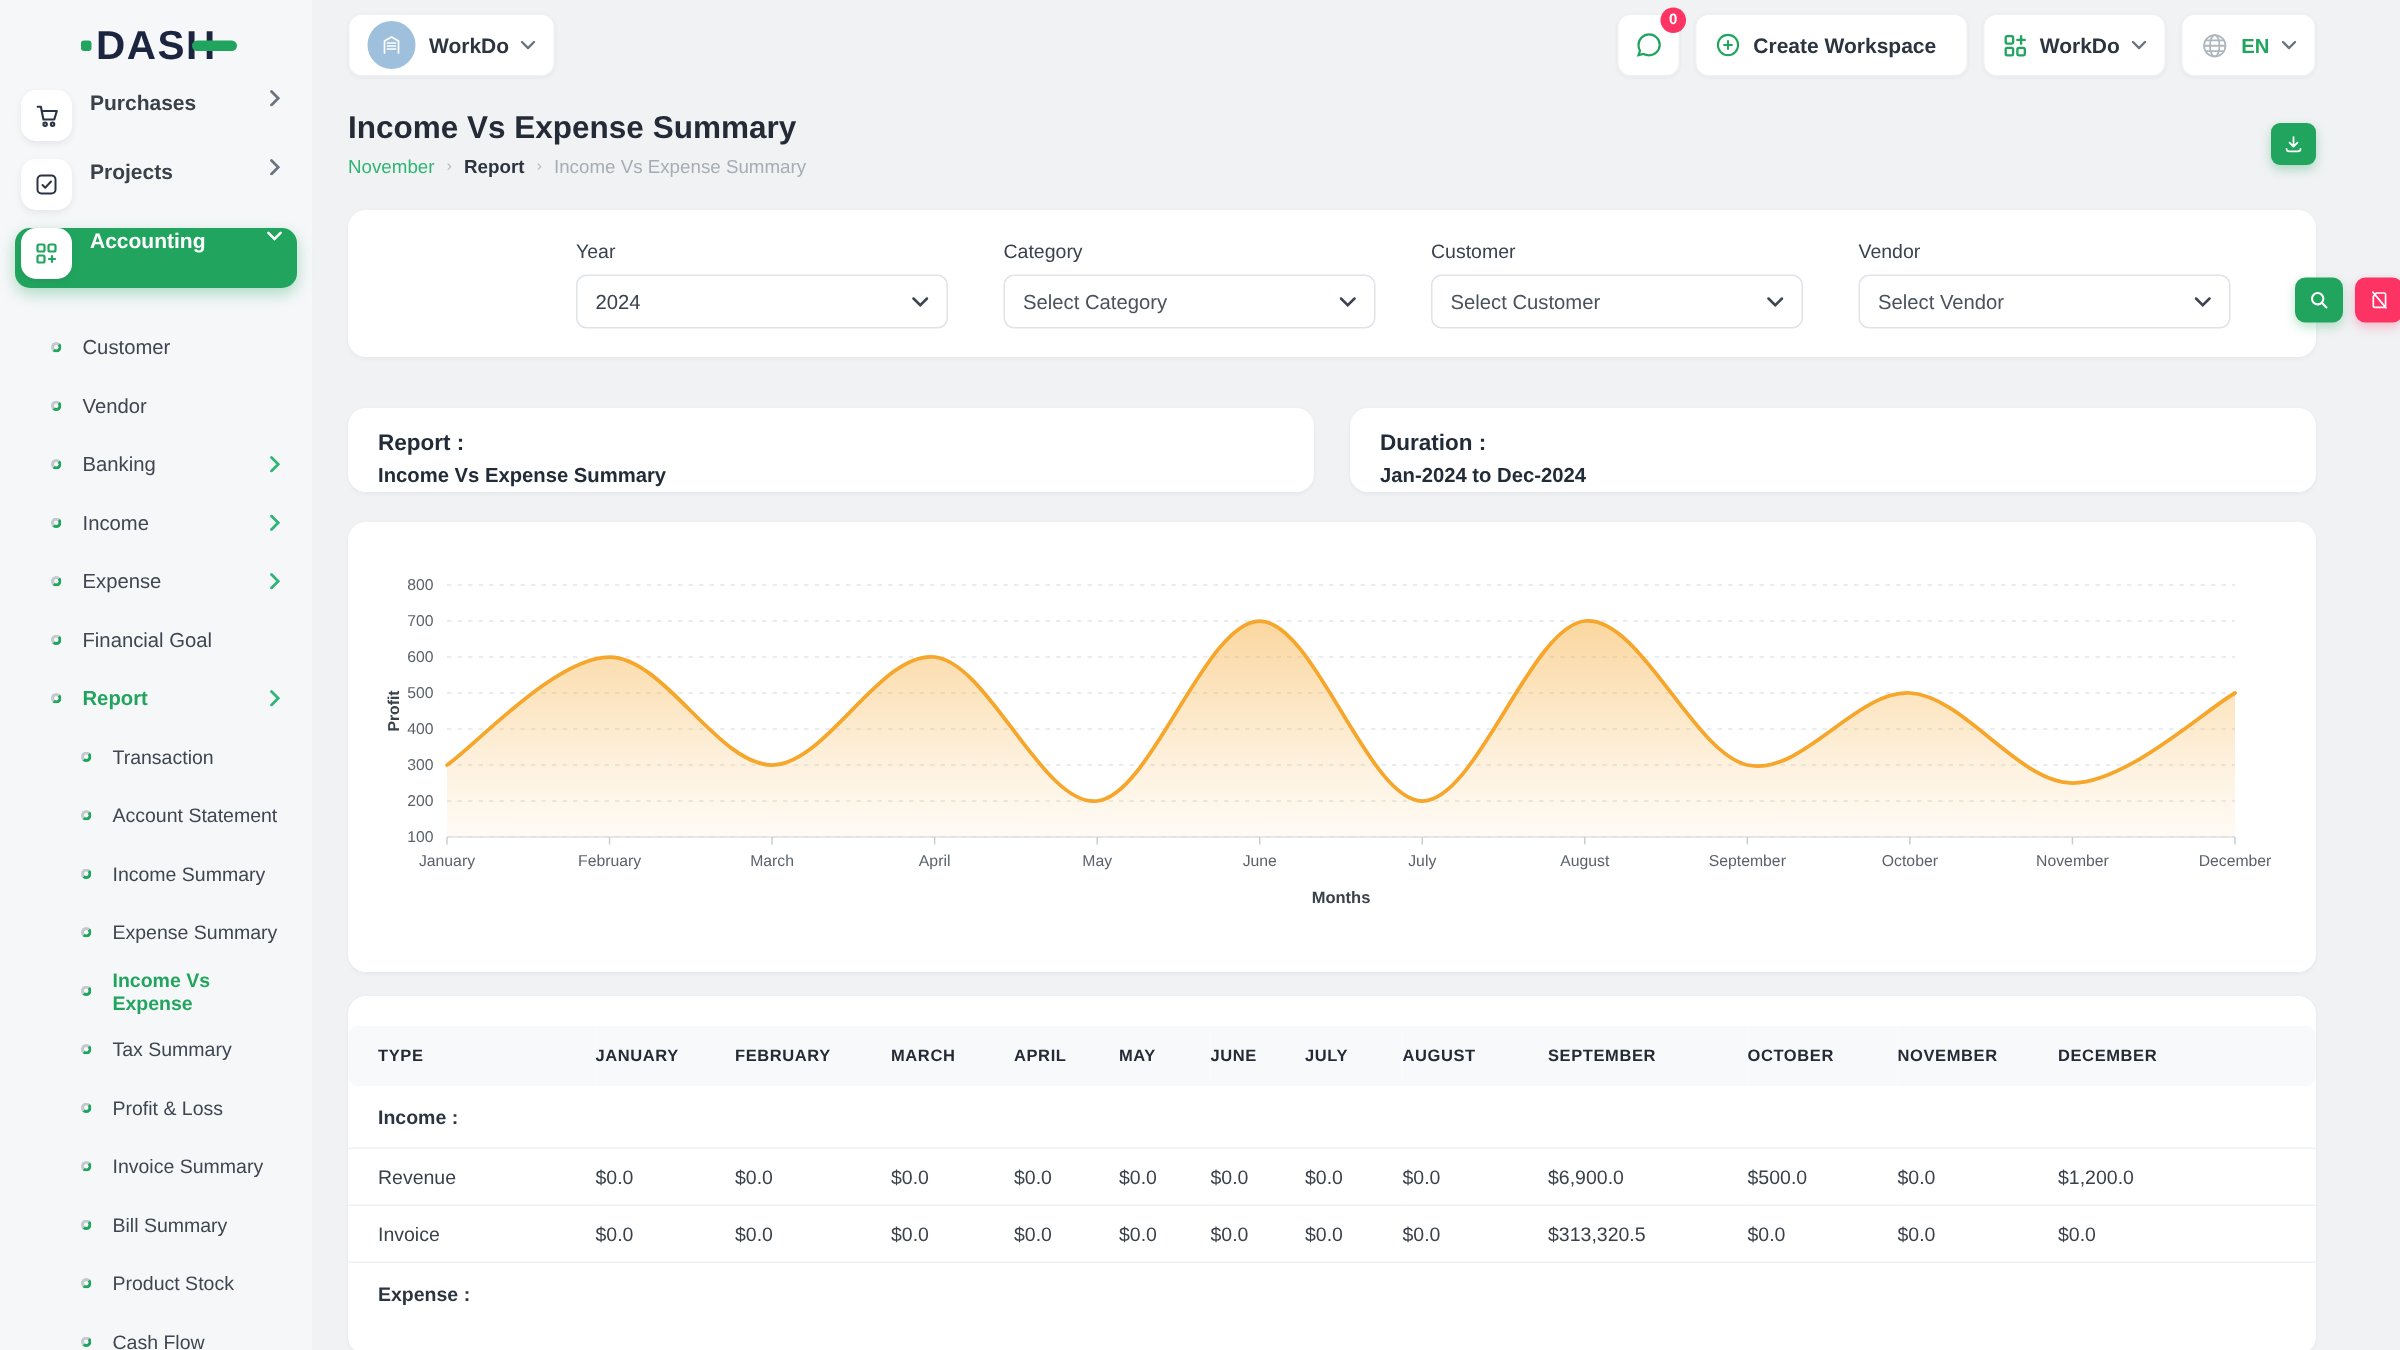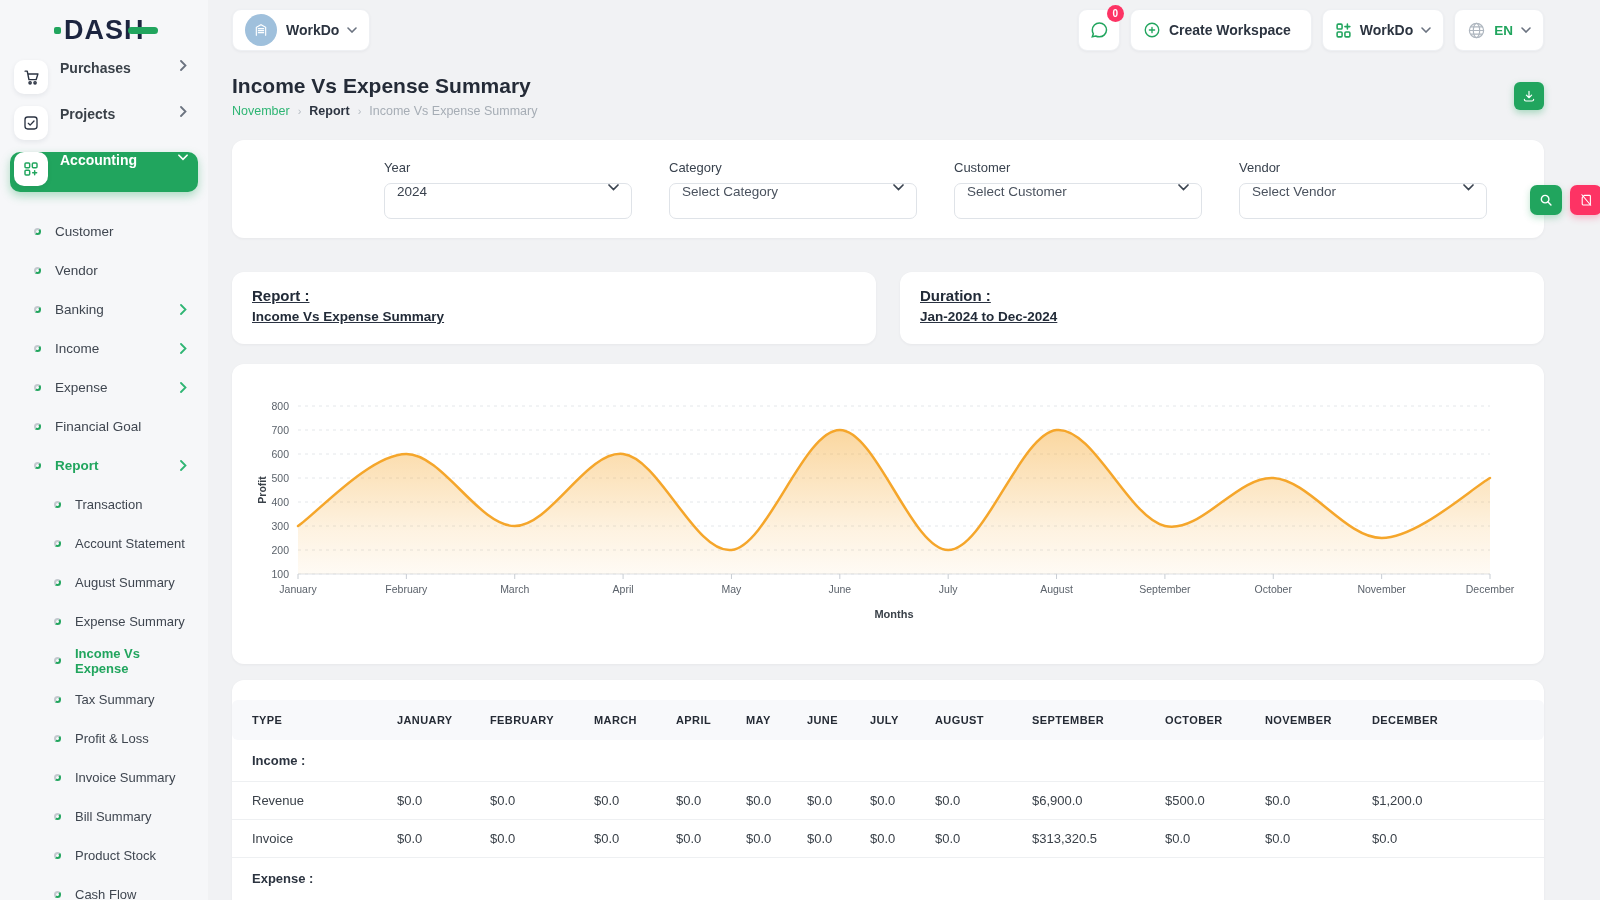--- a/index.html
+++ b/index.html
@@ -49,28 +49,28 @@
   .bc-mid{color:#2c3440; font-weight:600; cursor:pointer;}
   .bc-cur{color:#a6adb5;}
   .bc-sep{color:#b6bcc3; font-size:11px;}
   .dl-btn{width:30px; height:28px; background:var(--green); border:none; border-radius:6px; display:flex; align-items:center; justify-content:center; cursor:pointer; box-shadow:0 3px 7px rgba(33,165,94,.35);}
   
   .card{background:var(--card); border-radius:12px; box-shadow:0 1px 3px rgba(30,40,60,.05);}
   .filter-card{margin-top:22px; padding:20px 24px; height:98px; display:flex; align-items:flex-start;}
   .filter-row{display:flex; gap:37px; margin-left:128px; flex:1;}
   .f-group{width:248px;}
   .f-label{font-size:13px; color:#39424e; margin-bottom:8px;}
-  .f-select{height:36px; border:1px solid #dfe3e8; border-radius:7px; background:#fff; display:flex; padding:0 12px; font-size:13.5px; color:#39414d; cursor:pointer; justify-content:space-between;}
+  .f-select{height:36px; border:1px solid #dfe3e8; border-radius:7px; background:#fff; display:flex; align-items:center; padding:0 12px; font-size:13.5px; color:#39414d; cursor:pointer; justify-content:space-between;}
   .f-select .ph{color:#4a525e;}
   .f-actions{display:flex; gap:8px; margin-top:25px; margin-left:6px;}
   .sq-btn{width:32px; height:30px; border:none; border-radius:7px; display:flex; align-items:center; justify-content:center; cursor:pointer;}
   .sq-green{background:var(--green); box-shadow:0 3px 7px rgba(33,165,94,.3);}
   .sq-pink{background:var(--pink); box-shadow:0 3px 7px rgba(253,51,100,.3);}
   .twocards{display:flex; gap:24px; margin-top:34px;}
-  .info-card{flex:1; padding:15px 20px; height:72px;text-decoration:underline;}
+  .info-card{flex:1; padding:15px 20px; height:56px;}
   .info-title{font-size:15px; font-weight:700; color:#222b38;}
   .info-value{font-size:13.5px; font-weight:700; color:#222b38; margin-top:5px;}
   .chart-card{margin-top:20px; padding:22px 24px; height:300px;}
   .table-card{margin-top:16px; padding:20px 0; min-height:230px;}
   
   table{width:100%; border-collapse:collapse; table-layout:fixed;}
   thead th{background:#f8f9fb; font-size:11px; font-weight:700; letter-spacing:.4px; color:#252b35; text-align:left; padding:14px 6px 14px 0; text-transform:uppercase;}
   thead th:first-child{padding-left:20px; border-radius:6px 0 0 6px;}
   thead th:last-child{border-radius:0 6px 6px 0;}
   tbody td{font-size:13px; color:#3a4149; padding:11px 6px 11px 0;}
@@ -189,21 +189,21 @@
       <div class="sub-item lvl2">
         <span class="dot"></span>
         <span class="sub-label">Transaction</span>
       </div>
       <div class="sub-item lvl2">
         <span class="dot"></span>
         <span class="sub-label">Account Statement</span>
       </div>
       <div class="sub-item lvl2">
         <span class="dot"></span>
-        <span class="sub-label">August Summary</span>
+        <span class="sub-label">Income Summary</span>
       </div>
       <div class="sub-item lvl2">
         <span class="dot"></span>
         <span class="sub-label">Expense Summary</span>
       </div>
       <div class="sub-item lvl2 active">
         <span class="dot"></span>
         <span class="sub-label">Income Vs Expense</span>
       </div>
       <div class="sub-item lvl2">

